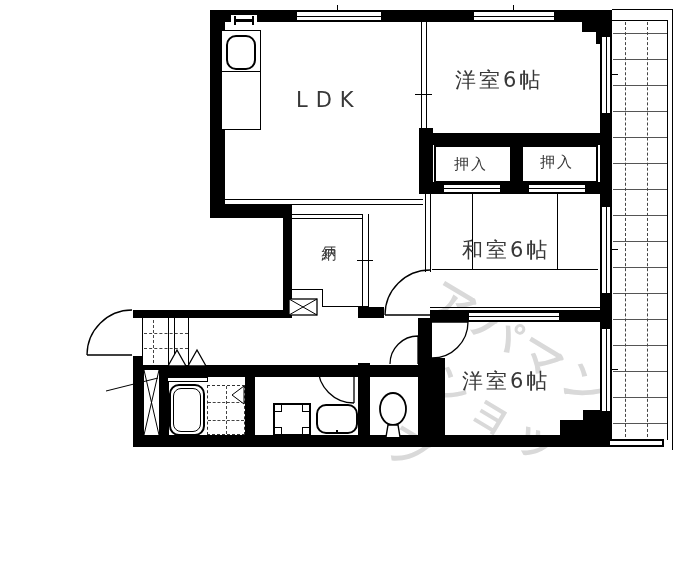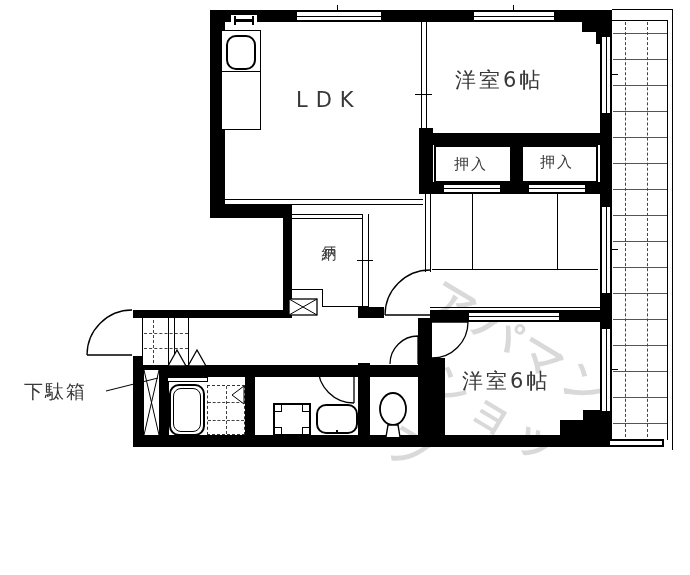--- a/index.html
+++ b/index.html
@@ -170,17 +170,17 @@
       <path d="M 244 386 L 232 395 L 244 404 Z" stroke-width="1"></path>
       <ellipse cx="393" cy="409" rx="13" ry="16" stroke-width="1.8"></ellipse>
       <path d="M 386 437 L 388 425 L 398 425 L 400 437" stroke-width="1.4"></path>
     </g>
   </svg>
 
   <div class="lbl" style="left:296px;top:88px;font-size:21px;letter-spacing:8px">LDK</div>
   <div class="lbl" style="left:455px;top:66px;font-size:21px;letter-spacing:3px">洋室6帖</div>
   <div class="lbl" style="left:454px;top:155px;font-size:15px;letter-spacing:2px">押入</div>
   <div class="lbl" style="left:540px;top:153px;font-size:15px;letter-spacing:2px">押入</div>
+  <div class="lbl" style="left:462px;top:236px;font-size:21px;letter-spacing:3px">和室6帖</div>
   <div class="lbl vert" style="left:319px;top:234px;font-size:15px">納戸</div>
   <div class="lbl" style="left:462px;top:367px;font-size:21px;letter-spacing:3px">洋室6帖</div>
-  <div class="lbl" style="left:24px;top:379px;font-size:19px;letter-spacing:2px">下駄箱</div>
 
 </div>
 
 </body></html>

